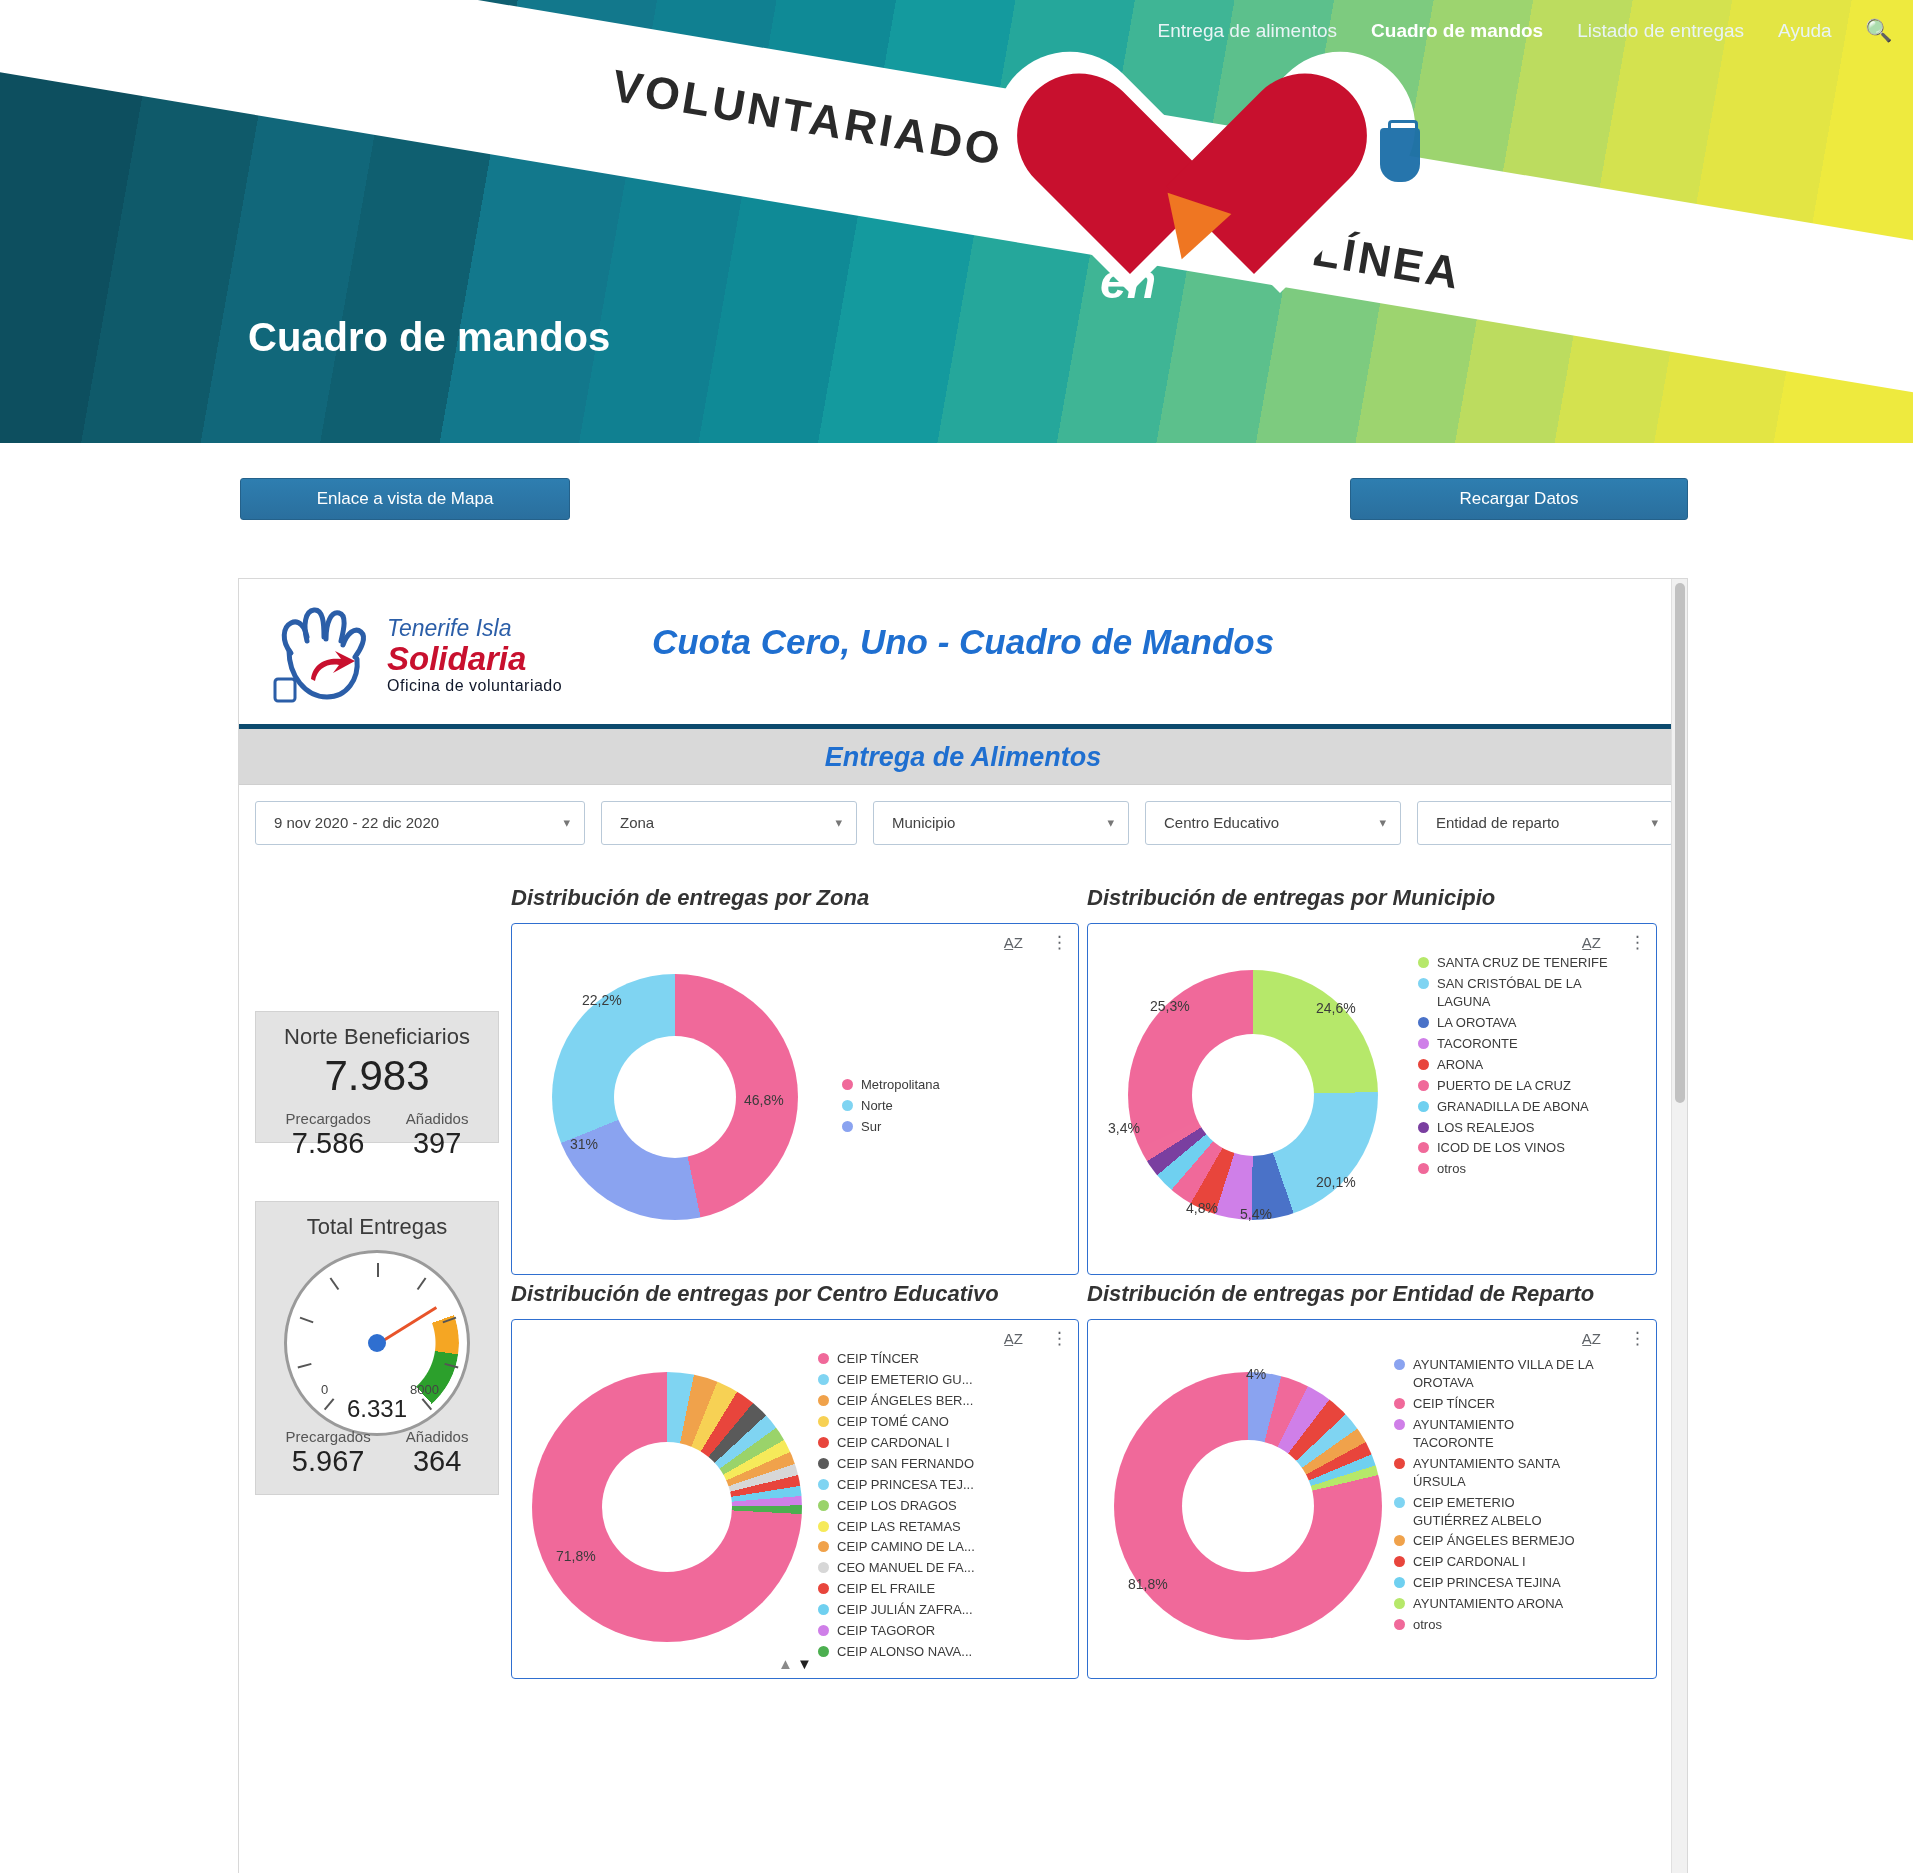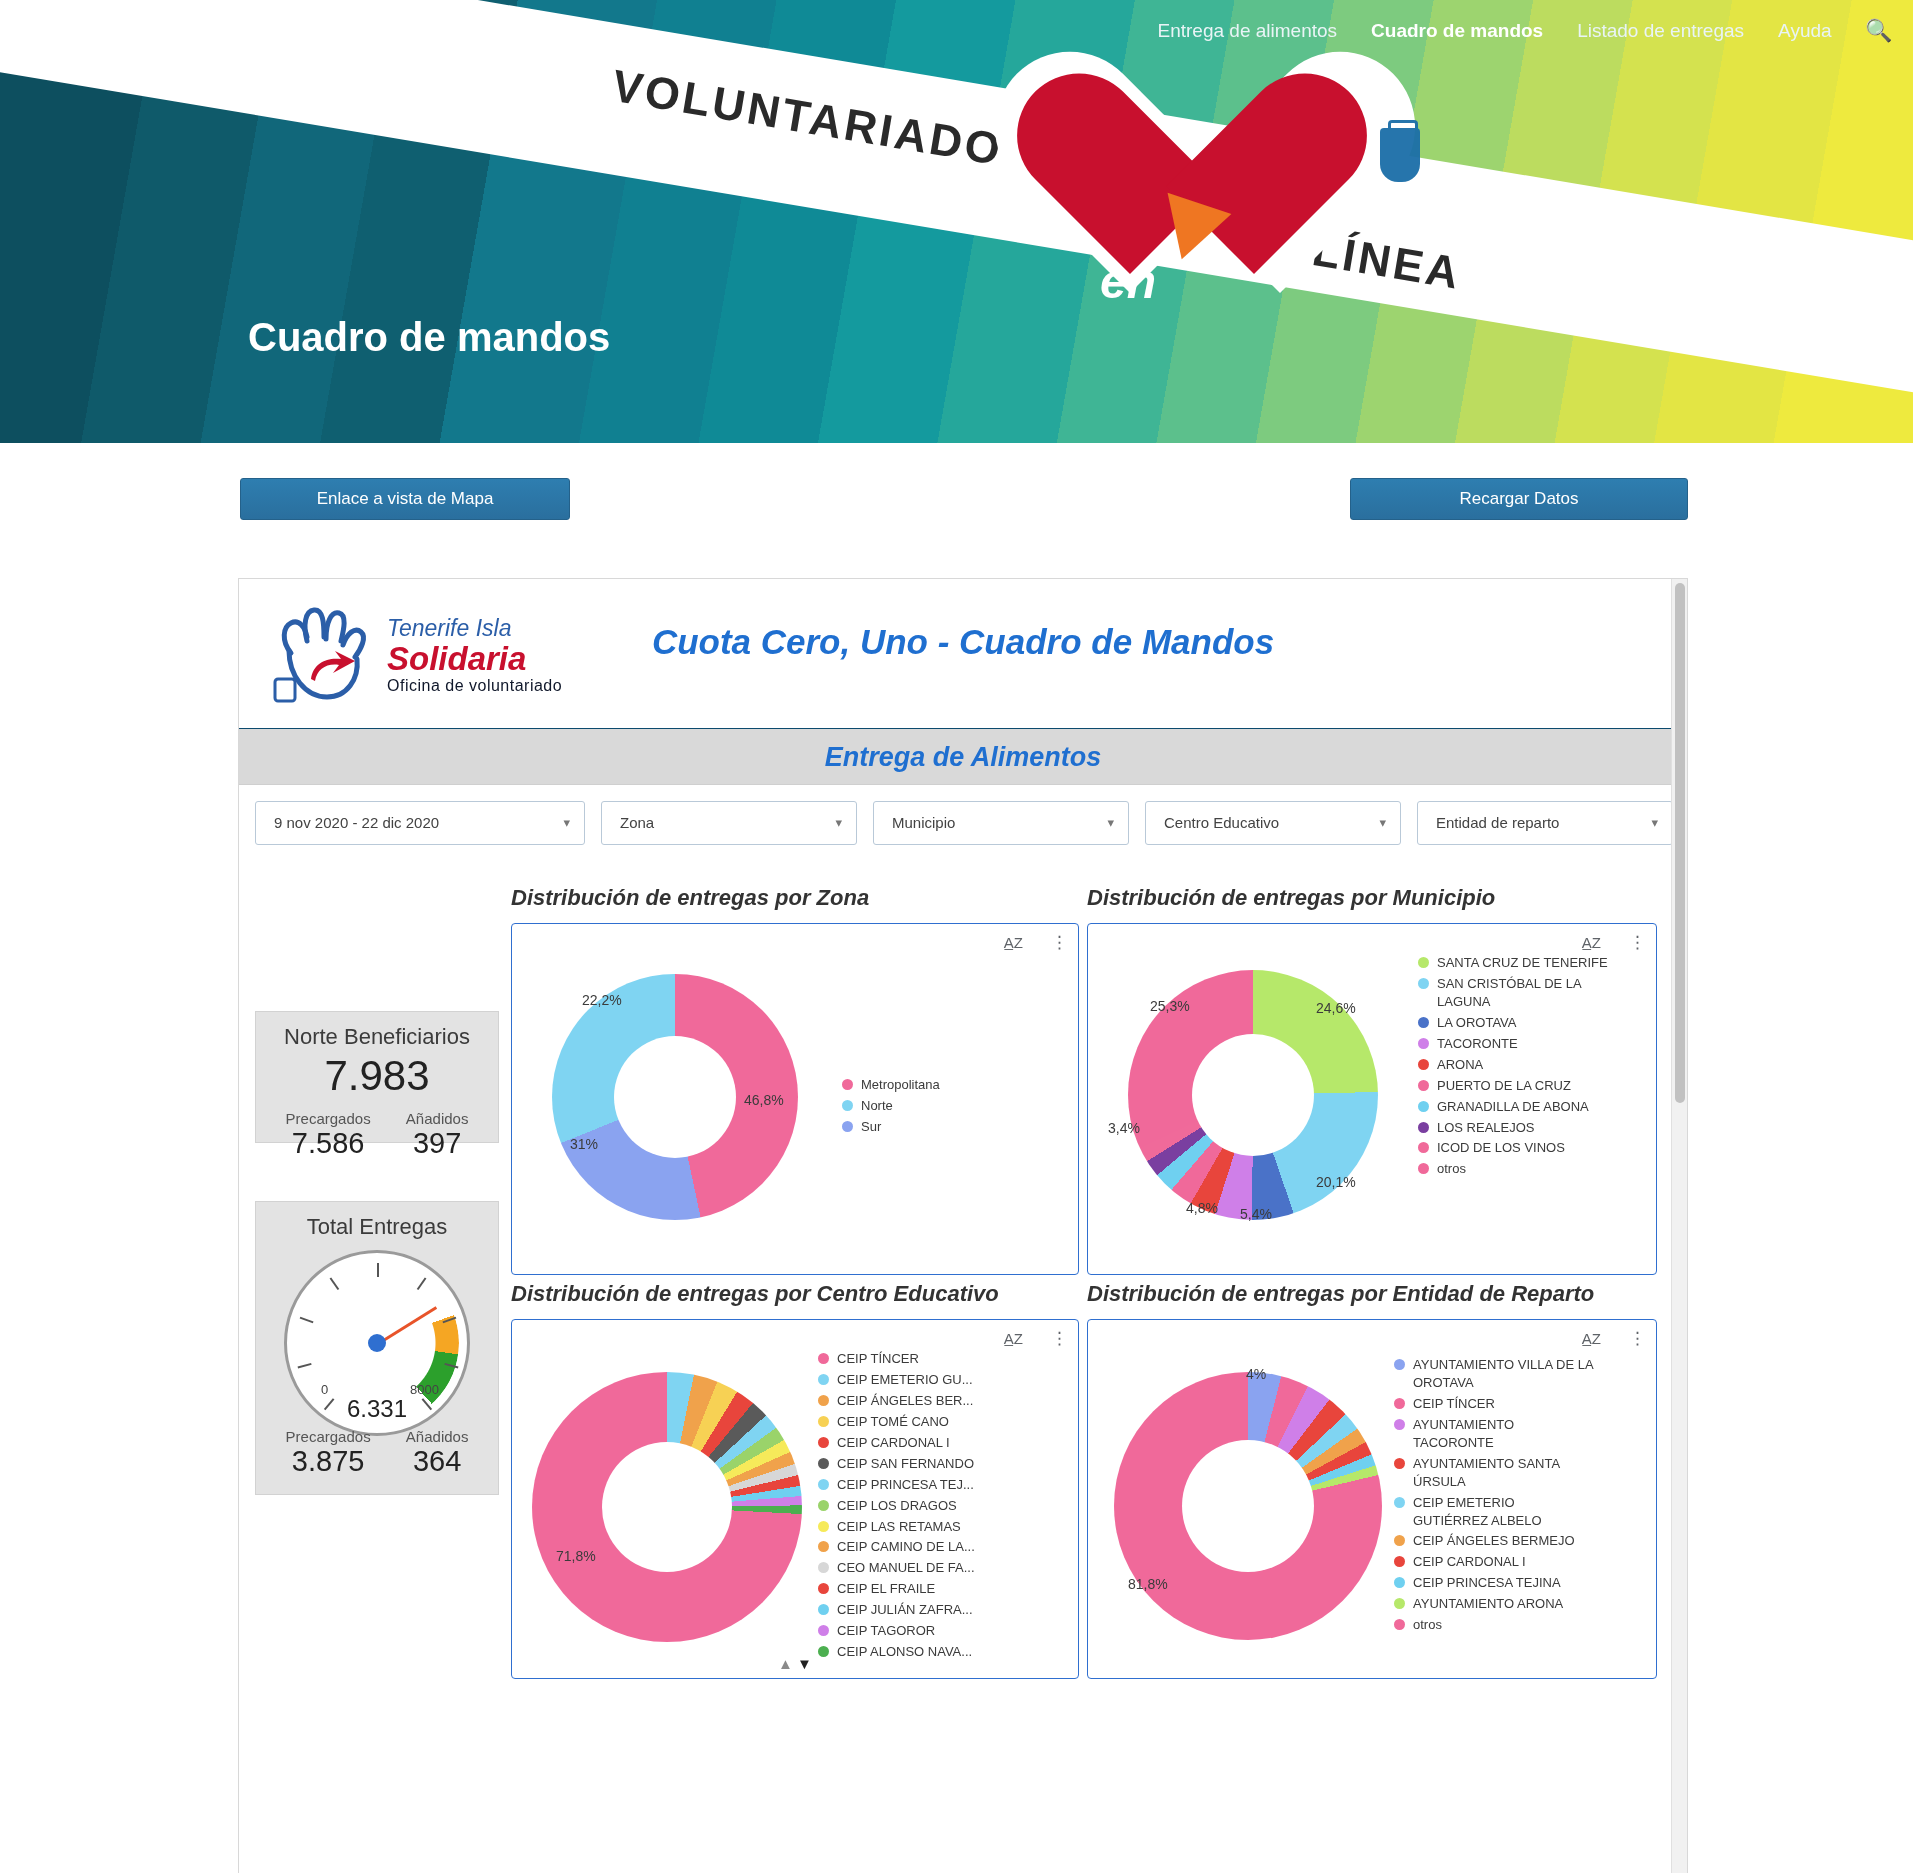--- a/index.html
+++ b/index.html
@@ -162,21 +162,21 @@
   .panel-scroll {
     position:absolute; right: 0; top: 0; width: 16px; height: 100%;
     background:#f1f1f1; border-left:1px solid #e0e0e0;
   }
   .panel-scroll .thumb {
     position:absolute; left:3px; top:4px; width:10px; height: 520px;
     background:#c1c1c1; border-radius:5px;
   }
 
   .brand-row {
-    position:relative; height: 150px; border-bottom:1px solid #0c4a6e;
+    position:relative; height: 150px; border-bottom:5px solid #0c4a6e;
   }
   .logo-hand {
     position:absolute; left: 30px; top: 22px; width: 110px; height: 105px;
   }
   .logo-hand svg { width:110px; height:105px; }
   .logo-text { position:absolute; left: 148px; top: 36px; }
   .logo-text .l1 { color:#2b5ea8; font-size: 23px; font-style: italic; }
   .logo-text .l2 { color:#c8102e; font-size: 33px; font-weight: bold; font-style: italic; line-height: 1.05;}
   .logo-text .l3 { color:#0f172a; font-size: 16px; letter-spacing:.5px; }
   .panel-title {
@@ -414,21 +414,21 @@
         </div>
         <div class="needle"></div>
         <div class="hub"></div>
         <div class="g-min">0</div>
         <div class="g-max">8000</div>
         <div class="g-val">6.331</div>
       </div>
       <div class="sub" style="position:absolute; left:0; right:0; bottom:6px;">
         <div class="c">
           <div class="k">Precargados</div>
-          <div class="v">3.875</div>
+          <div class="v">5.967</div>
         </div>
         <div class="c">
           <div class="k">Añadidos</div>
           <div class="v">364</div>
         </div>
       </div>
     </div>
 
     <div class="chart-title" style="left:272px; top:24px;">Distribución de entregas por Zona</div>
     <div class="card" style="left:272px; top:62px; width:568px; height:352px;">

